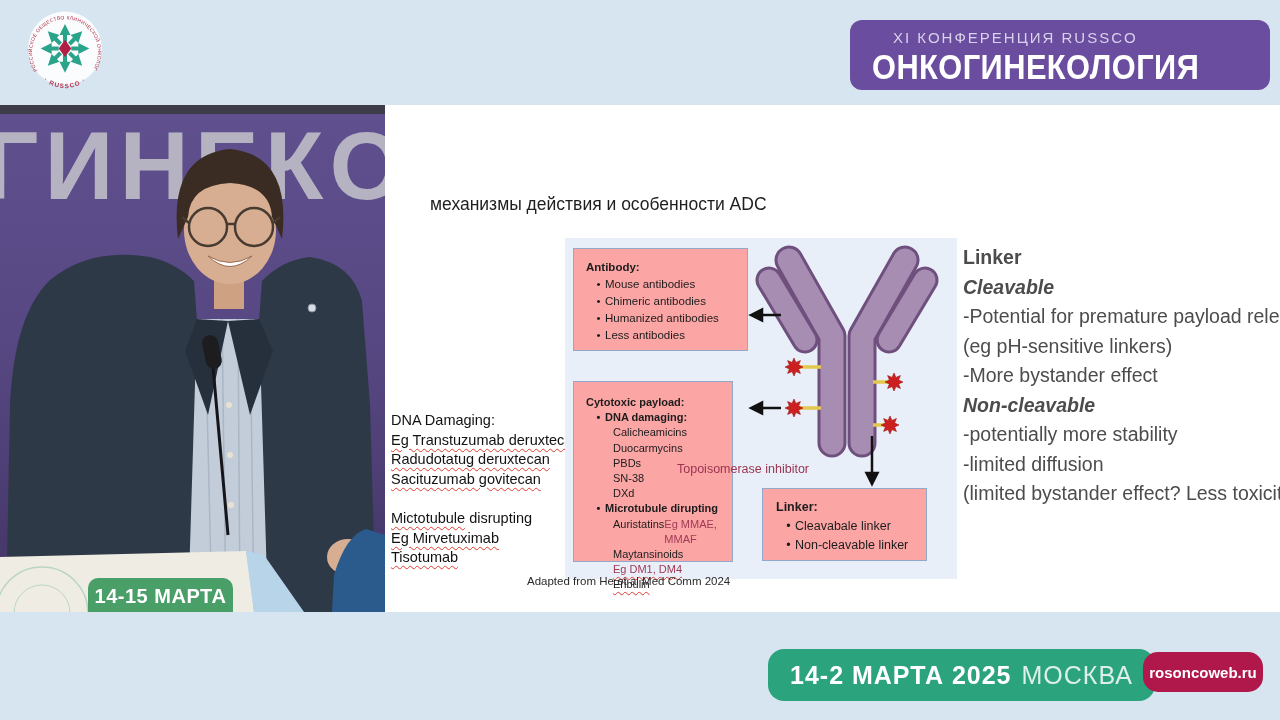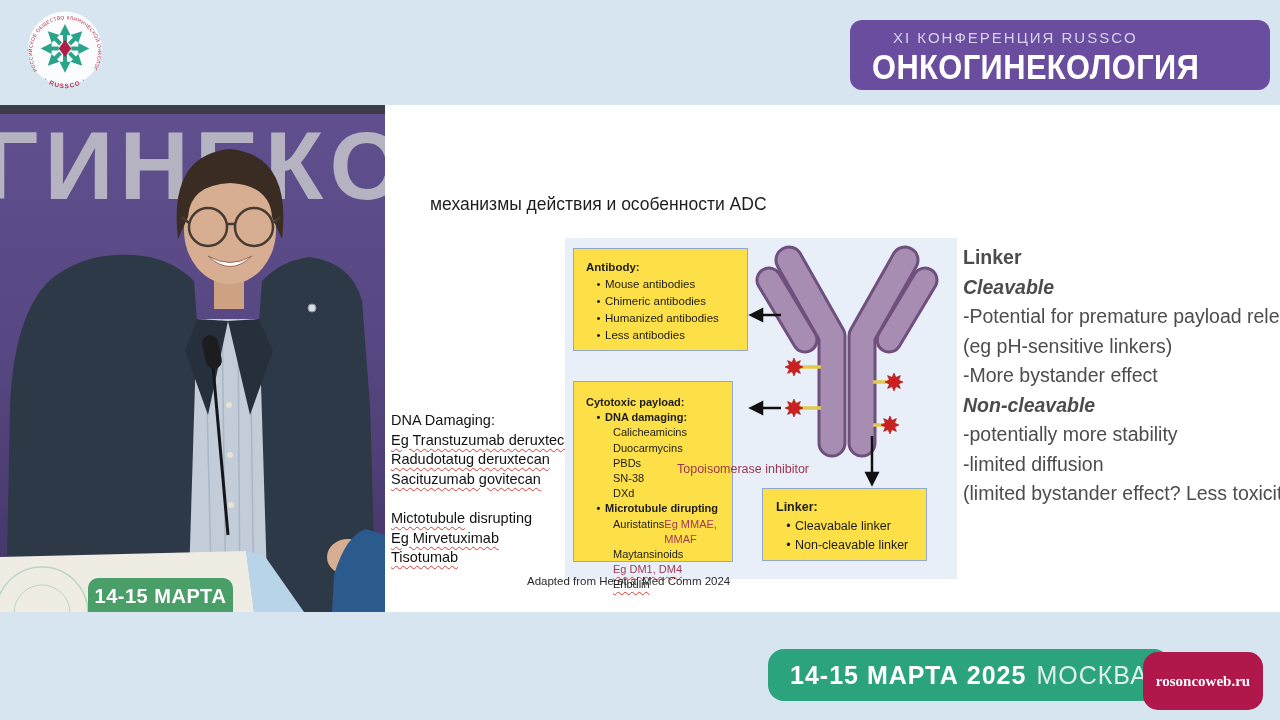--- a/index.html
+++ b/index.html
@@ -28,21 +28,21 @@
   .slide { position:absolute; left:385px; top:105px; width:895px; height:507px; background:#ffffff; overflow:hidden; }
   .slide-title { position:absolute; left:45px; top:38px; font-size:30px; font-weight:bold; color:#4b3e99; }
   .slide-subtitle { position:absolute; left:45px; top:89px; font-size:17.5px; color:#1e1e1e; }
 
   .left-notes { position:absolute; left:6px; top:306px; font-size:14.5px; line-height:19.5px; color:#121212; }
   .left-notes .gap { height:20px; }
   .wavy { text-decoration-line:underline; text-decoration-style:wavy; text-decoration-color:#e03a2f;
           text-decoration-thickness:1px; text-underline-offset:3px; }
 
   .figure-panel { position:absolute; left:180px; top:133px; width:392px; height:341px; background:#e9eff8; }
-  .fig-box { position:absolute; background:#fde047; border:1.5px solid #93a9c9; color:#1c1c1c; }
+  .fig-box { position:absolute; background:#fca5a5; border:1.5px solid #93a9c9; color:#1c1c1c; }
   .antibody-box { left:8px; top:10px; width:175px; height:103px; padding:10px 0 0 12px; font-size:11.5px; line-height:17px; }
   .payload-box  { left:8px; top:143px; width:160px; height:181px; padding:13px 0 0 12px; font-size:11px; line-height:15.2px; }
   .linker-box   { left:197px; top:250px; width:165px; height:73px; padding:9px 0 0 13px; font-size:12.5px; line-height:19px; }
   .fig-box .bt { font-weight:bold; }
   .row { display:flex; }
   .row .dot { width:13px; text-align:center; flex:none; }
   .row.bullet { padding-left:6px; }
   .row.indent { padding-left:27px; }
   .red-note { color:#a03a55; }
   .topo-note { position:absolute; left:80px; top:224px; font-size:12.5px; color:#9c3350; white-space:nowrap; z-index:5;margin-left:32px; }
@@ -52,22 +52,22 @@
   .right-notes { position:absolute; left:578px; top:138px; font-size:19.5px; line-height:29.5px; color:#4c4c4c; }
   .right-notes div { white-space:nowrap; }
   .rn-bold { font-weight:bold; }
   .rn-bi { font-weight:bold; font-style:italic; }
 
   
   .footer-date { position:absolute; left:768px; top:649px; height:52px; background:#2ba47e; border-radius:16px;
                  display:flex; align-items:center; padding:0 22px; gap:10px; }
   .footer-date .d1 { color:#ffffff; font-weight:bold; font-size:25px; letter-spacing:1px; white-space:nowrap; }
   .footer-date .d2 { color:#ddefe8; font-weight:400; font-size:25px; letter-spacing:1px; white-space:nowrap; }
-  .footer-site { position:absolute; left:1143px; top:652px; width:120px; height:58px; background:#b0174b; border-radius:15px;
-                 display:flex; align-items:center; justify-content:center; color:#fff; font-weight:bold; font-size:15px;font-family:Liberation Serif, serif; }
+  .footer-site { position:absolute; left:1143px; top:652px; width:120px; height:40px; background:#b0174b; border-radius:15px;
+                 display:flex; align-items:center; justify-content:center; color:#fff; font-weight:bold; font-size:15px; }
 </style>
 </head>
 <body>
 
 <div class="page">
 
   <svg class="logo" viewBox="0 0 130 100">
     <circle cx="65" cy="48" r="47" fill="#fbfcfd"></circle>
     <defs>
       <path id="arcTop" d="M30,76 A42,42 0 1 1 100,76" fill="none"></path>
@@ -274,18 +274,18 @@
       <div>(eg pH-sensitive linkers)</div>
       <div>-More bystander effect</div>
       <div class="rn-bi">Non-cleavable</div>
       <div>-potentially more stability</div>
       <div>-limited diffusion</div>
       <div>(limited bystander effect? Less toxicities)</div>
     </div>
   </div>
 
   <div class="footer-date">
-    <span class="d1">14-15 МАРТА 2025</span>
+    <span class="d1">14-2 МАРТА 2025</span>
     <span class="d2">МОСКВА</span>
   </div>
   <div class="footer-site">rosoncoweb.ru</div>
 
 </div>
 
 </body></html>

